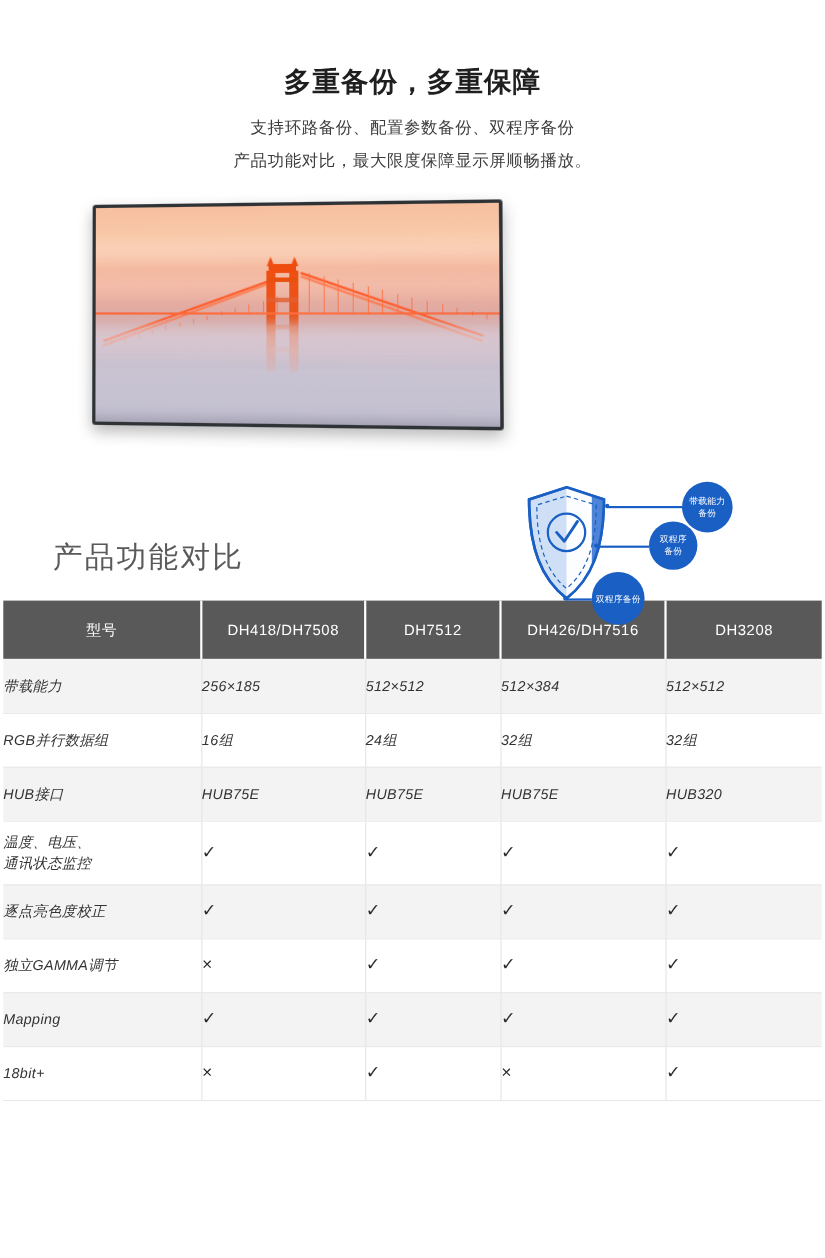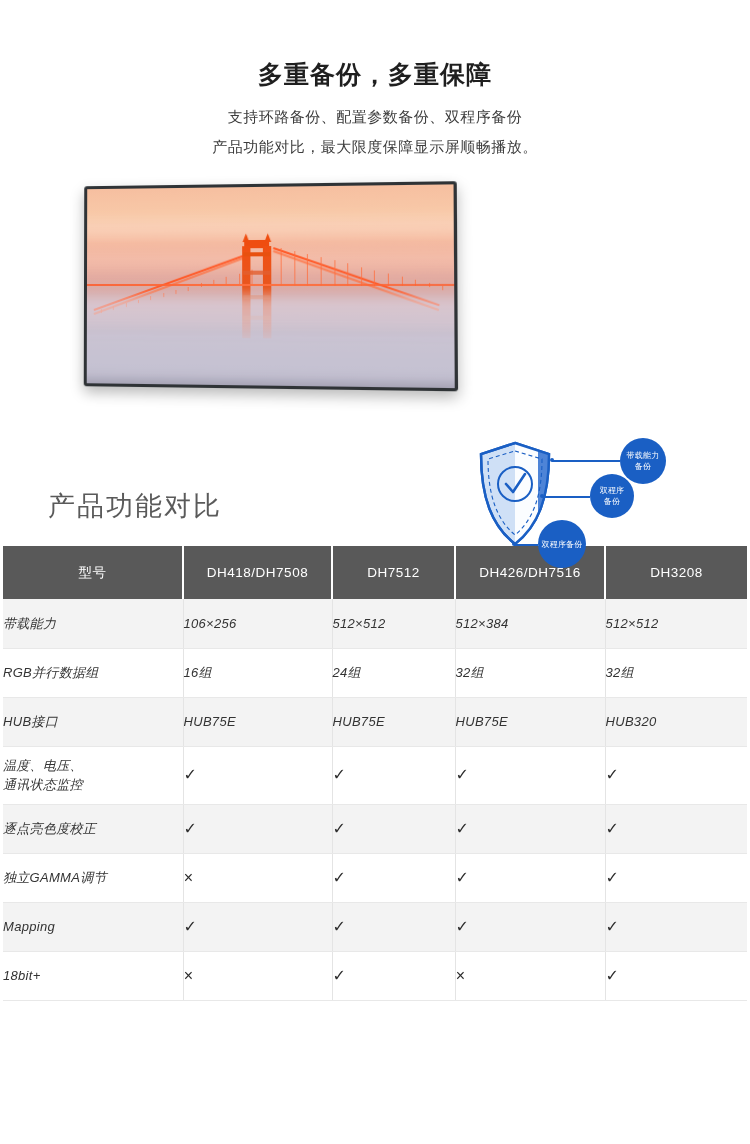--- a/index.html
+++ b/index.html
@@ -369,21 +369,21 @@
           <th>型号</th>
           <th>DH418/DH7508</th>
           <th>DH7512</th>
           <th>DH426/DH7516</th>
           <th>DH3208</th>
         </tr>
     </thead>
     <tbody>
         <tr>
           <td class="cell-multiline">带载能力</td>
-          <td>106×256</td>
+          <td>256×185</td>
           <td>512×512</td>
           <td>512×384</td>
           <td>512×512</td>
         </tr>
         <tr>
           <td class="cell-multiline">RGB并行数据组</td>
           <td>16组</td>
           <td>24组</td>
           <td>32组</td>
           <td>32组</td>

